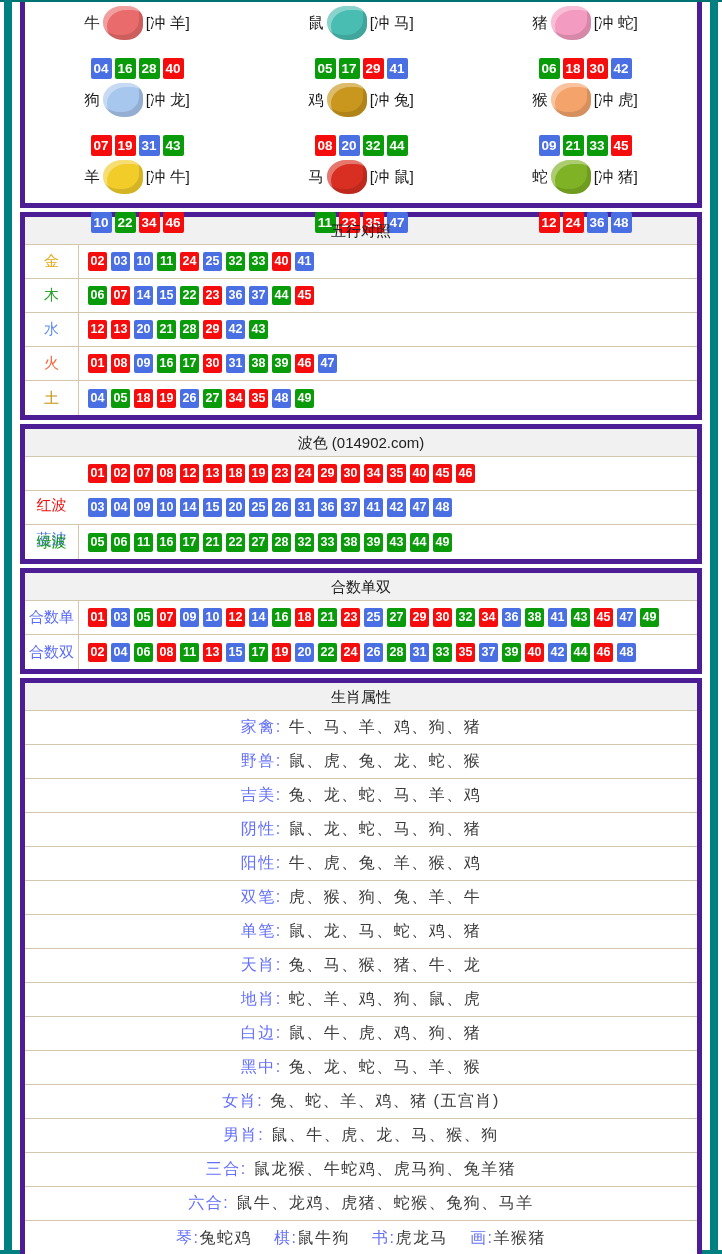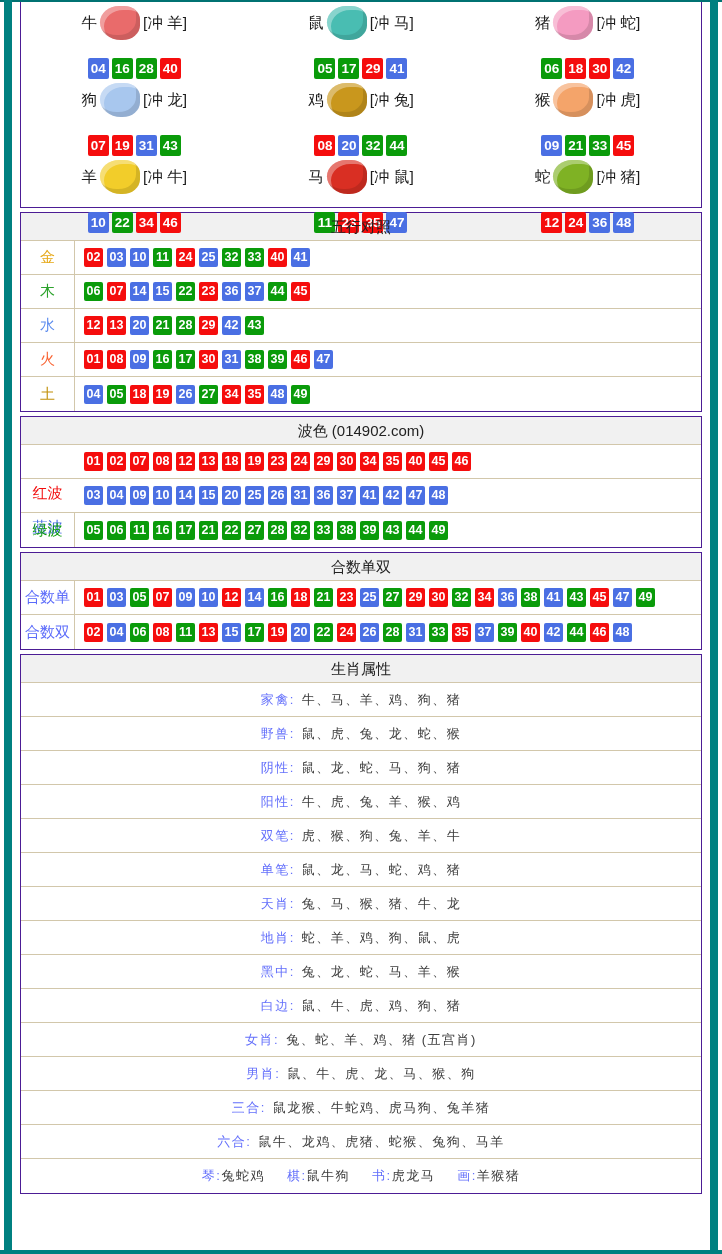--- a/index.html
+++ b/index.html
@@ -9,21 +9,21 @@
     background: #ffffff;
     font-family: "Liberation Sans", "DejaVu Sans", sans-serif;
   }
   .frame-top   { position: absolute; top: 0; left: 0; width: 722px; height: 2px; background: #007272; }
   .frame-bottom{ position: absolute; top: 1250px; left: 0; width: 722px; height: 4px; background: #008080; }
   .frame-left  { position: absolute; top: 0; left: 4px;  width: 8px; height: 1254px; background: #008080; }
   .frame-right { position: absolute; top: 0; left: 710px; width: 8px; height: 1254px; background: #008080; }
 
   .content { position: absolute; top: 2px; left: 20px; width: 682px; }
 
-  .tbl { border: 1px solid #4c1d95; margin-bottom: 4px; background: #fff; }
+  .tbl { border: 5px solid #4c1d95; margin-bottom: 4px; background: #fff; }
   .tbl-header {
     height: 28px; line-height: 28px; text-align: center;
     background: #f1f1f1; border-bottom: 1px solid #d2c7ab;
     font-size: 15px; color: #222;
   }
   .tbl-row { display: flex; align-items: stretch; height: 34px; border-bottom: 1px solid #d2c7ab; }
   .tbl-row:last-child { border-bottom: none; }
   .tbl-label {
     flex: 0 0 54px; display: flex; align-items: center; justify-content: center;
     border-right: 1px solid #d2c7ab; font-size: 15px;
@@ -48,21 +48,21 @@
   .z-icon {
     display: inline-block; width: 40px; height: 34px; margin: 0 3px;
     border-radius: 55% 45% 50% 60%;
     box-shadow: inset -4px -5px 0 rgba(0,0,0,0.12), inset 4px 4px 0 rgba(255,255,255,0.35);
   }
   .z-nums { margin-top: 14px; }
 
   
   .attr-row { height: 34px; border-bottom: 1px solid #d2c7ab;
     display: flex; align-items: center; justify-content: center;
-    font-size: 13px; letter-spacing: 1.5px; }
+    font-size: 16px; letter-spacing: 1.5px; }
   .attr-row:last-child { border-bottom: none; }
   .attr-label { color: #6470fb; margin-right: 7px; }
   .attr-value { color: #3c3c3c; }
   .quad-group { margin: 0 11px; white-space: nowrap; }
   .quad-label { color: #6470fb; }
   .quad-value { color: #3c3c3c; }
 </style>
 </head>
 <body>
 
@@ -361,20 +361,24 @@
     <div class="tbl-header">生肖属性</div>
   <div class="attr-row">
         <span class="attr-label">家禽:</span>
         <span class="attr-value">牛、马、羊、鸡、狗、猪</span>
       </div>
       <div class="attr-row">
         <span class="attr-label">野兽:</span>
         <span class="attr-value">鼠、虎、兔、龙、蛇、猴</span>
       </div>
       <div class="attr-row">
+        <span class="attr-label">吉美:</span>
+        <span class="attr-value">兔、龙、蛇、马、羊、鸡</span>
+      </div>
+      <div class="attr-row">
         <span class="attr-label">阴性:</span>
         <span class="attr-value">鼠、龙、蛇、马、狗、猪</span>
       </div>
       <div class="attr-row">
         <span class="attr-label">阳性:</span>
         <span class="attr-value">牛、虎、兔、羊、猴、鸡</span>
       </div>
       <div class="attr-row">
         <span class="attr-label">双笔:</span>
         <span class="attr-value">虎、猴、狗、兔、羊、牛</span>
@@ -385,26 +389,26 @@
       </div>
       <div class="attr-row">
         <span class="attr-label">天肖:</span>
         <span class="attr-value">兔、马、猴、猪、牛、龙</span>
       </div>
       <div class="attr-row">
         <span class="attr-label">地肖:</span>
         <span class="attr-value">蛇、羊、鸡、狗、鼠、虎</span>
       </div>
       <div class="attr-row">
+        <span class="attr-label">白边:</span>
+        <span class="attr-value">鼠、牛、虎、鸡、狗、猪</span>
+      </div>
+      <div class="attr-row">
         <span class="attr-label">黑中:</span>
         <span class="attr-value">兔、龙、蛇、马、羊、猴</span>
-      </div>
-      <div class="attr-row">
-        <span class="attr-label">白边:</span>
-        <span class="attr-value">鼠、牛、虎、鸡、狗、猪</span>
       </div>
       <div class="attr-row">
         <span class="attr-label">女肖:</span>
         <span class="attr-value">兔、蛇、羊、鸡、猪 (五宫肖)</span>
       </div>
       <div class="attr-row">
         <span class="attr-label">男肖:</span>
         <span class="attr-value">鼠、牛、虎、龙、马、猴、狗</span>
       </div>
       <div class="attr-row">

